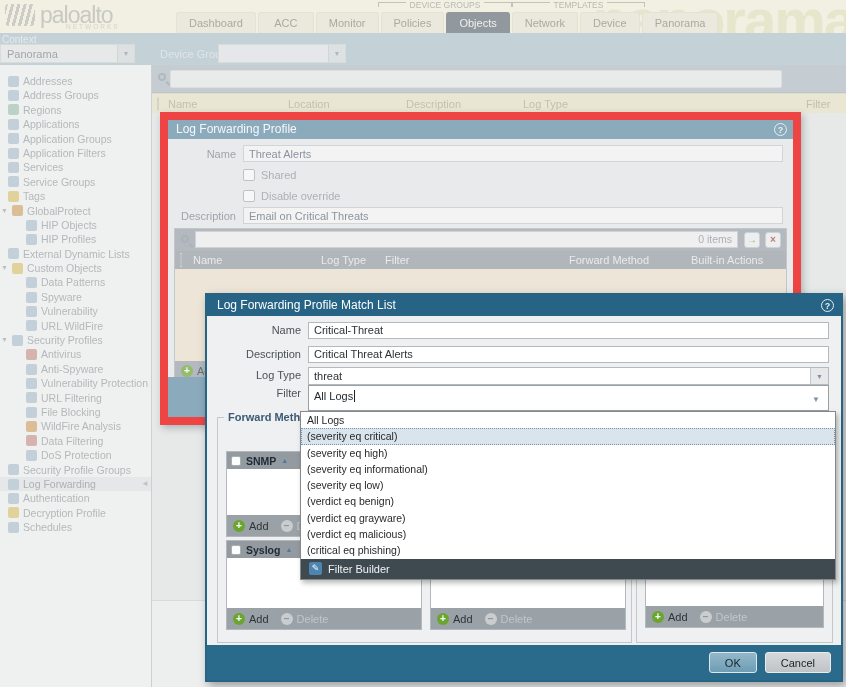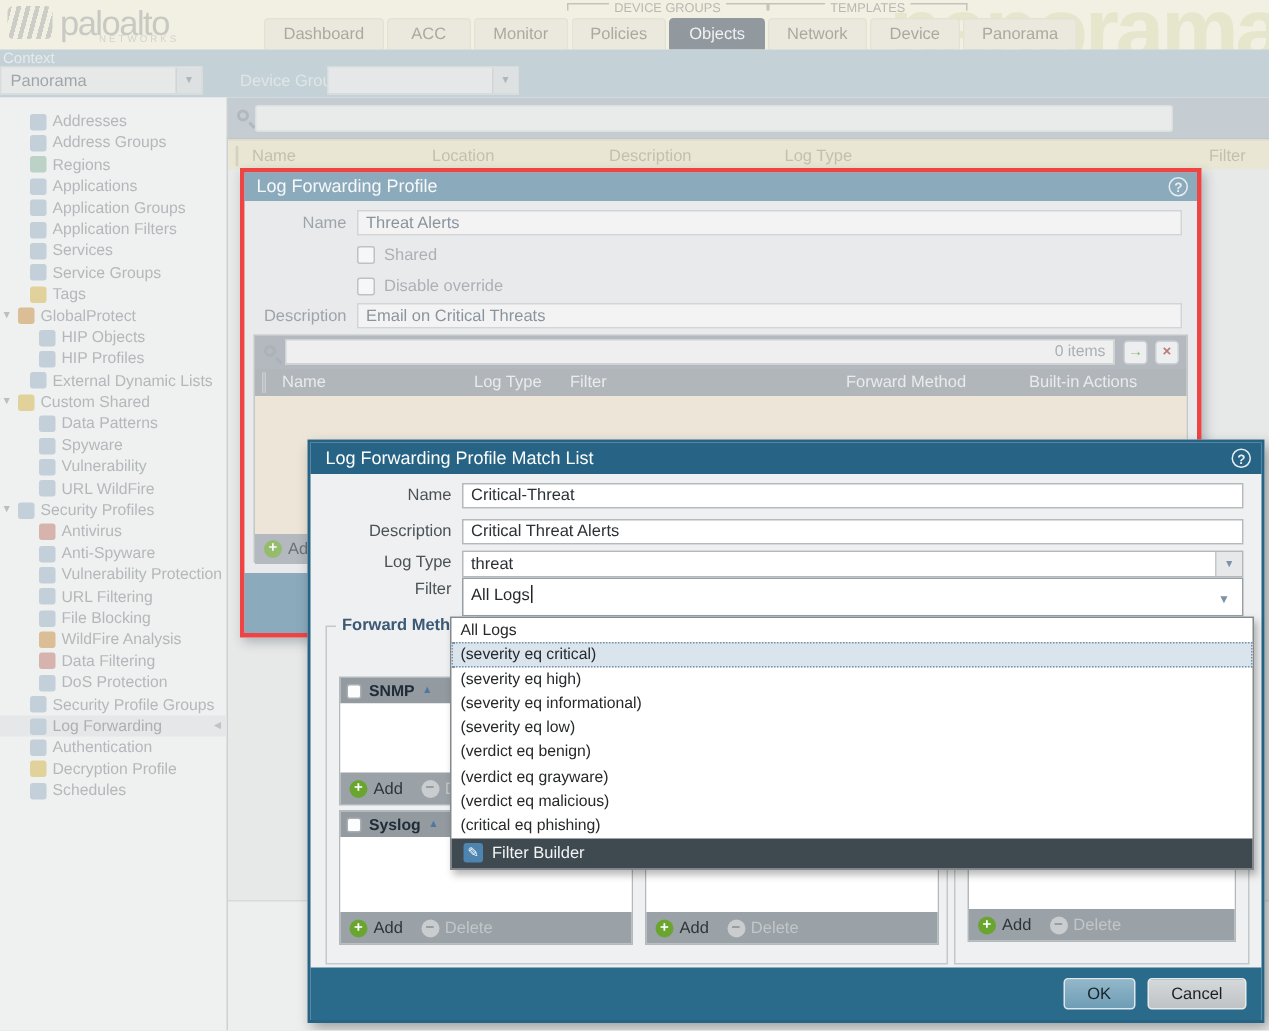--- a/index.html
+++ b/index.html
@@ -28,21 +28,21 @@
   .contextbar{position:absolute;left:0;top:33px;width:846px;height:32px;background:#aabfc7;z-index:1}
   .ctx-label{position:absolute;left:2px;top:1px;color:#dde8ea;font-size:10px}
   .ctx-select{position:absolute;left:0;top:11px;width:135px;height:19px;background:#e3e5e5;border:1px solid #ccd1d1;display:flex;align-items:center}
   .ctx-select .val{flex:1;padding:0 6px;color:#6e797f}
   .sel-arrow-btn{width:17px;height:100%;background:#d4d8d9;border-left:1px solid #c2c7c8;display:flex;align-items:center;justify-content:center;color:#8795a0;font-size:7px}
   .dg-label{position:absolute;left:160px;top:15px;color:#d4e0e3}
   .dg-select{position:absolute;left:218px;top:11px;width:128px;height:19px;background:#dfe3e4;border:1px solid #ccd1d1;display:flex;align-items:center;justify-content:flex-end}
 
   
   .sidebar{position:absolute;left:0;top:65px;width:152px;height:622px;background:#eff0f0;border-right:1px solid #b7bdbf;padding-top:9px;z-index:1}
-  .sb-item{height:14.4px;line-height:14.4px;display:flex;align-items:center;gap:4px;padding-left:20px;color:#8f979a;font-size:10.5px;white-space:nowrap;cursor:default}
+  .sb-item{height:14.4px;line-height:14.4px;display:flex;align-items:center;gap:4px;padding-left:8px;color:#8f979a;font-size:10.5px;white-space:nowrap;cursor:default}
   .sb-item.lvl1{padding-left:26px}
   .sb-item.exp{padding-left:1px}
   .sb-tri{font-size:7px;color:#9aa2a6;width:7px;flex:0 0 auto}
   .sb-ico{width:11px;height:11px;border-radius:2px;background:#a9bccb;flex:0 0 auto}
   .ico-y{background:#d8c06a}.ico-o{background:#cfa05e}.ico-r{background:#c98f85}.ico-g{background:#9fc0ae}
   .sb-item.selected{background:#dfe3e5;color:#828a8e}
   .sb-collapse{margin-left:auto;margin-right:2px;font-size:8px;color:#a3aaad}
 
   
   .main{position:absolute;left:152px;top:65px;right:0;bottom:0;background:#e3e5e5;z-index:1}
@@ -57,21 +57,21 @@
   .m-tbody{position:absolute;left:0;top:48px;right:0;height:535px;background:#e2e4e4}
   .m-bottom{position:absolute;left:0;bottom:0;right:0;height:87px;background:#eceeee;border-top:1px solid #c9cdce}
   .cb{width:12px;height:12px;background:#fcfdfd;border:1px solid #a9aeb1;border-radius:2px;flex:0 0 auto}
   .cb.s{width:10px;height:10px}
   .cb.dim{border-color:#c6c0a8;background:#efe9d2}
 
   
   .page-wash{position:absolute;inset:0;background:rgba(238,240,240,0.38);z-index:4;pointer-events:none}
 
   
-  .d1{position:absolute;left:160px;top:112px;width:641px;height:313px;background:#e8e9ea;border:3px solid #ef4444;box-shadow:2px 3px 7px rgba(40,60,70,.3);z-index:10}
+  .d1{position:absolute;left:160px;top:112px;width:641px;height:313px;background:#e8e9ea;border:8px solid #ef4444;box-shadow:2px 3px 7px rgba(40,60,70,.3);z-index:10}
   .d1::after{content:'';position:absolute;inset:0;background:rgba(235,237,238,0.32);z-index:5;pointer-events:none}
   .d1-title{height:19px;background:#5d8ca6;color:#fbfdfd;font-size:12px;padding:2px 8px;position:relative}
   .help{position:absolute;right:6px;top:3px;width:13px;height:13px;border:1.5px solid #e7eef1;border-radius:50%;color:#e7eef1;font-size:9px;font-weight:bold;text-align:center;line-height:12px}
   .d1 .frow{position:absolute;left:10px;right:10px;height:17px;display:flex;align-items:center}
   .d1 .flabel{width:58px;text-align:right;margin-right:7px;color:#78828a}
   .d1 .finput{flex:1;height:17px;background:#f6f7f7;border:1px solid #c6cacc;padding:1px 5px;color:#5c6a76;line-height:14px}
   .d1 .cbrow{position:absolute;left:75px;height:14px;display:flex;align-items:center;gap:6px;color:#8d959a}
   .d1-panel{position:absolute;left:6px;right:6px;top:108px;height:152px;border:1px solid #aeb5b8;background:#ede4cd}
   .d1-bar1{height:22px;background:#99a1a7;position:relative}
   .d1-bar1 .mag{position:absolute;left:6px;top:6px}
@@ -225,21 +225,21 @@
         <span class="sb-ico"></span>
         <span>HIP Profiles</span>
       </div>
     <div class="sb-item">
         <span class="sb-ico"></span>
         <span>External Dynamic Lists</span>
       </div>
     <div class="sb-item exp">
         <span class="sb-tri">▼</span>
         <span class="sb-ico ico-y"></span>
-        <span>Custom Shared</span>
+        <span>Custom Objects</span>
       </div>
     <div class="sb-item lvl1">
         <span class="sb-ico"></span>
         <span>Data Patterns</span>
       </div>
     <div class="sb-item lvl1">
         <span class="sb-ico"></span>
         <span>Spyware</span>
       </div>
     <div class="sb-item lvl1">

